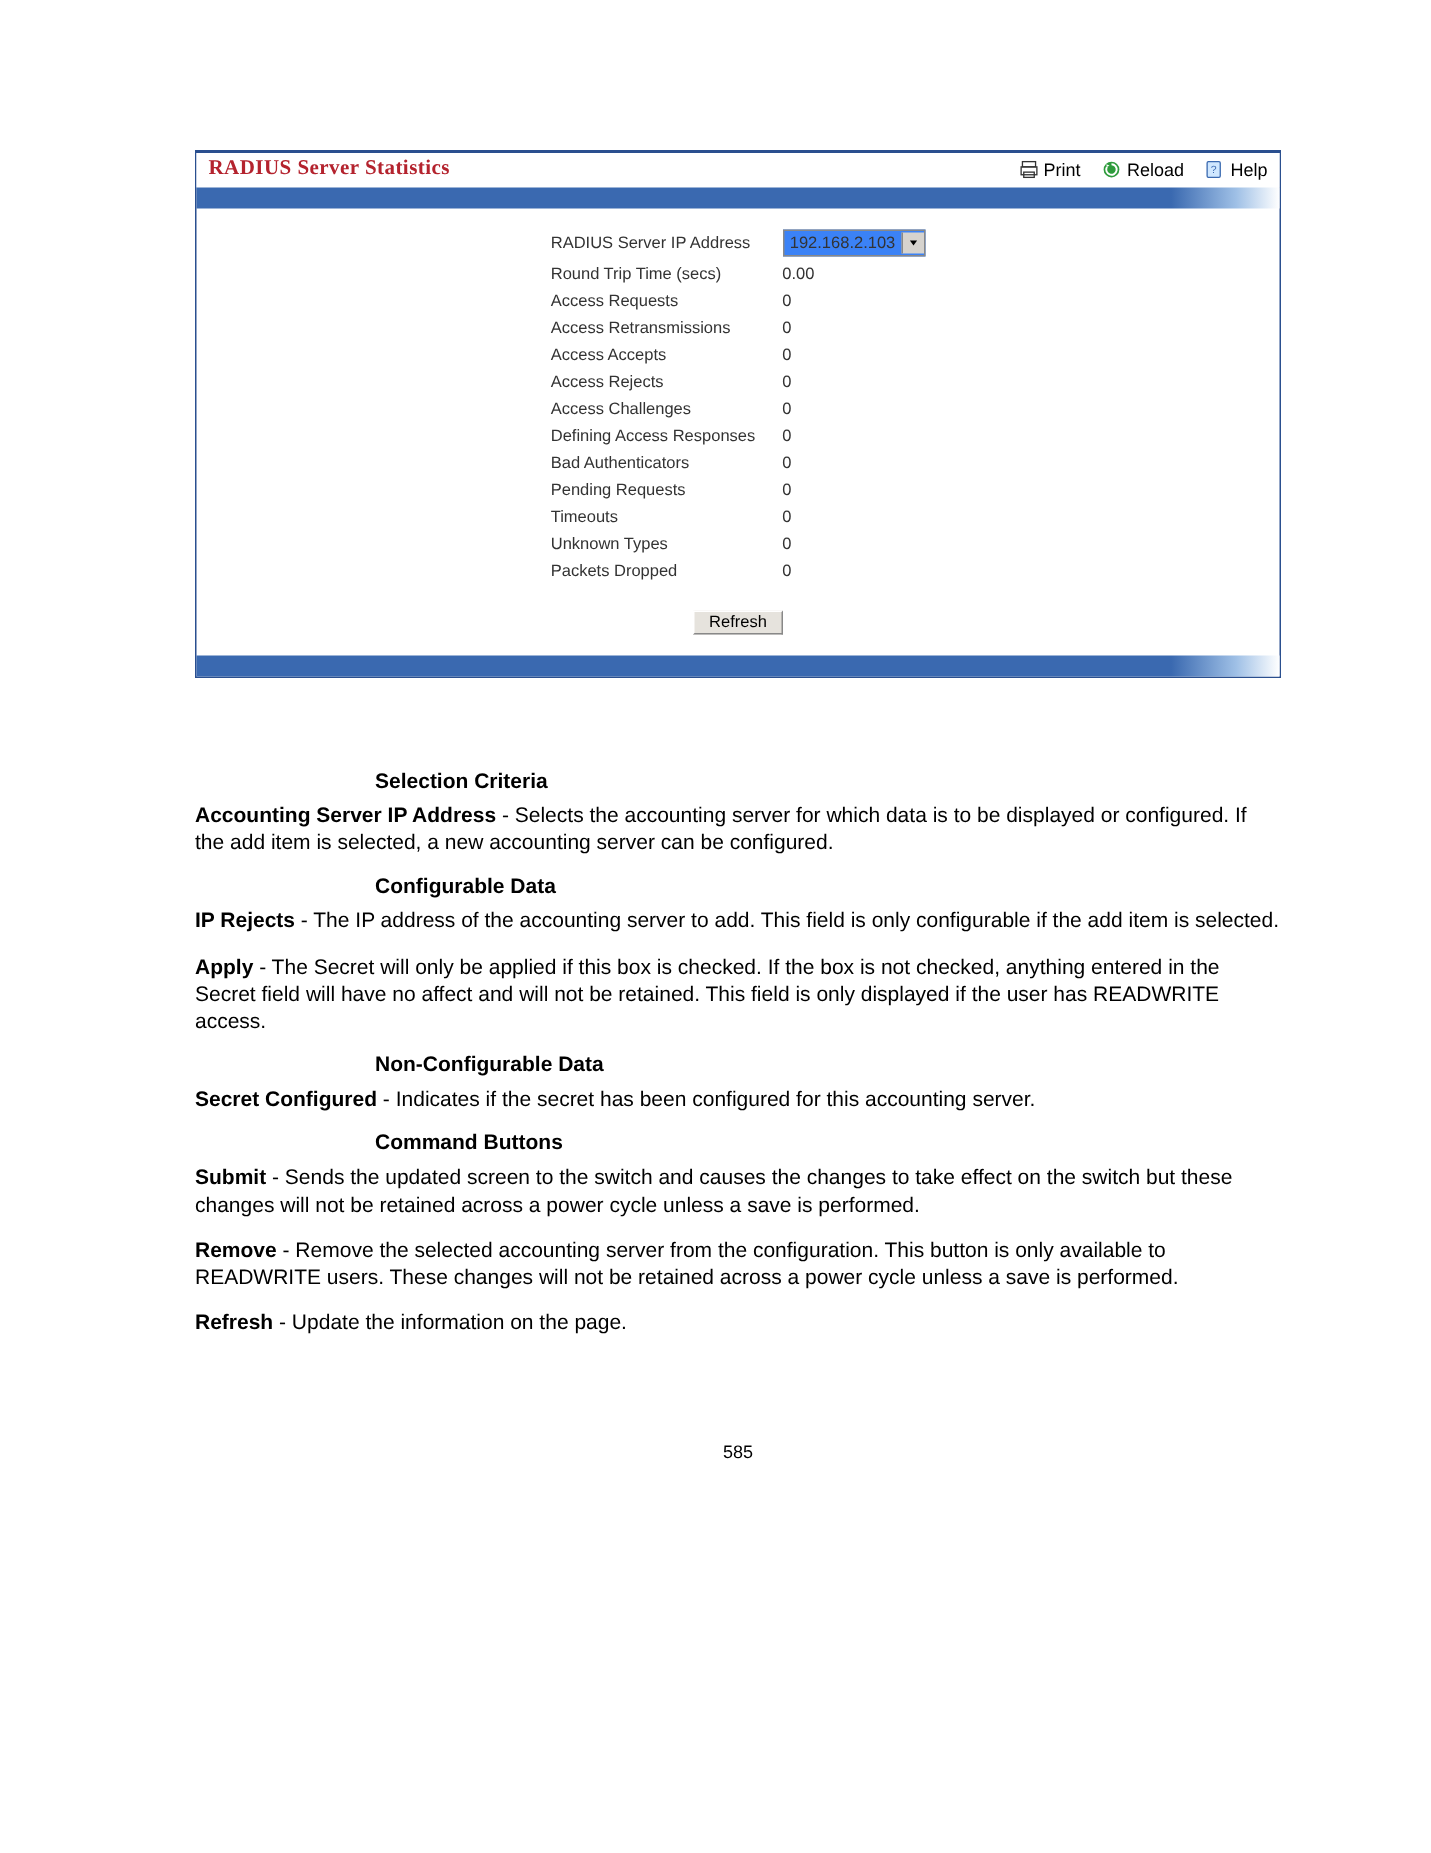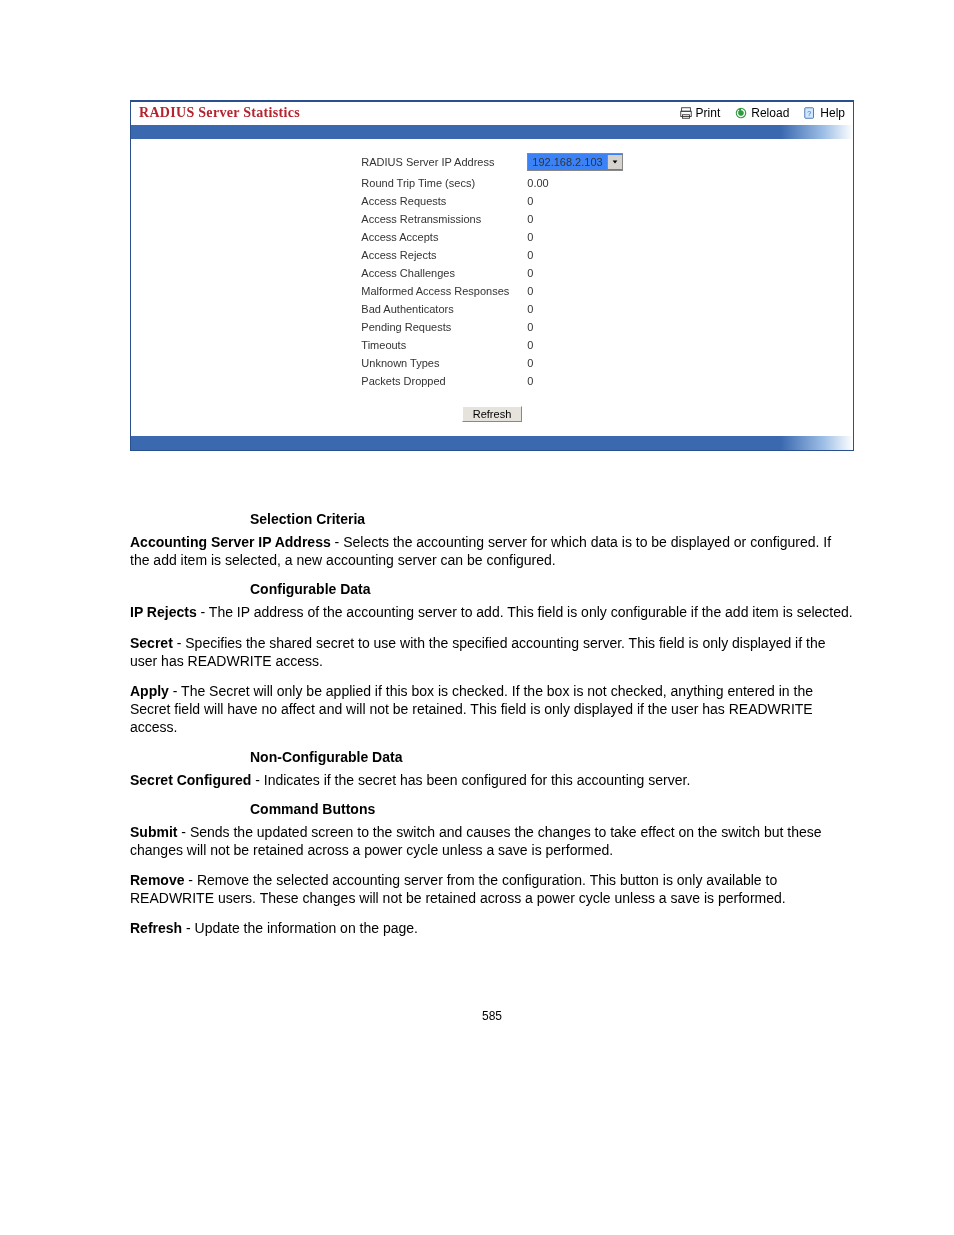--- a/index.html
+++ b/index.html
@@ -202,21 +202,21 @@
             </tr>
             <tr>
               <td class="label">Access Rejects</td>
               <td class="val">0</td>
             </tr>
             <tr>
               <td class="label">Access Challenges</td>
               <td class="val">0</td>
             </tr>
             <tr>
-              <td class="label">Malformed Access Responses</td>
+              <td class="label">Defining Access Responses</td>
               <td class="val">0</td>
             </tr>
             <tr>
               <td class="label">Bad Authenticators</td>
               <td class="val">0</td>
             </tr>
             <tr>
               <td class="label">Pending Requests</td>
               <td class="val">0</td>
             </tr>
@@ -240,21 +240,20 @@
     </div>
     <div class="gradbar"></div>
   </div>
 
 
   <div class="subhead">Selection Criteria</div>
   <p class="body"><span class="term">Accounting Server IP Address</span><span> - Selects the accounting server for which data is to be displayed or configured. If the add item is selected, a new accounting server can be configured.</span></p>
 
   <div class="subhead">Configurable Data</div>
   <p class="body"><span class="term">IP Rejects</span><span> - The IP address of the accounting server to add. This field is only configurable if the add item is selected.</span></p>
-  <p class="body"><span class="term">Secret</span><span> - Specifies the shared secret to use with the specified accounting server. This field is only displayed if the user has READWRITE access.</span></p>
   <p class="body"><span class="term">Apply</span><span> - The Secret will only be applied if this box is checked. If the box is not checked, anything entered in the Secret field will have no affect and will not be retained. This field is only displayed if the user has READWRITE access.</span></p>
 
   <div class="subhead">Non-Configurable Data</div>
   <p class="body"><span class="term">Secret Configured</span><span> - Indicates if the secret has been configured for this accounting server.</span></p>
 
   <div class="subhead">Command Buttons</div>
   <p class="body"><span class="term">Submit</span><span> - Sends the updated screen to the switch and causes the changes to take effect on the switch but these changes will not be retained across a power cycle unless a save is performed.</span></p>
   <p class="body"><span class="term">Remove</span><span> - Remove the selected accounting server from the configuration. This button is only available to READWRITE users. These changes will not be retained across a power cycle unless a save is performed.</span></p>
   <p class="body"><span class="term">Refresh</span><span> - Update the information on the page.</span></p>
 

